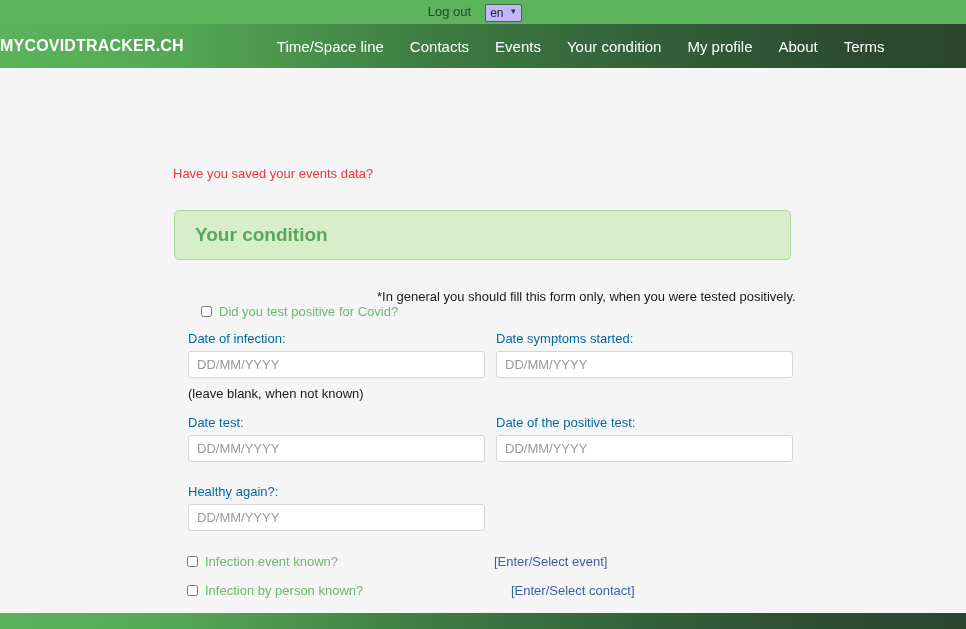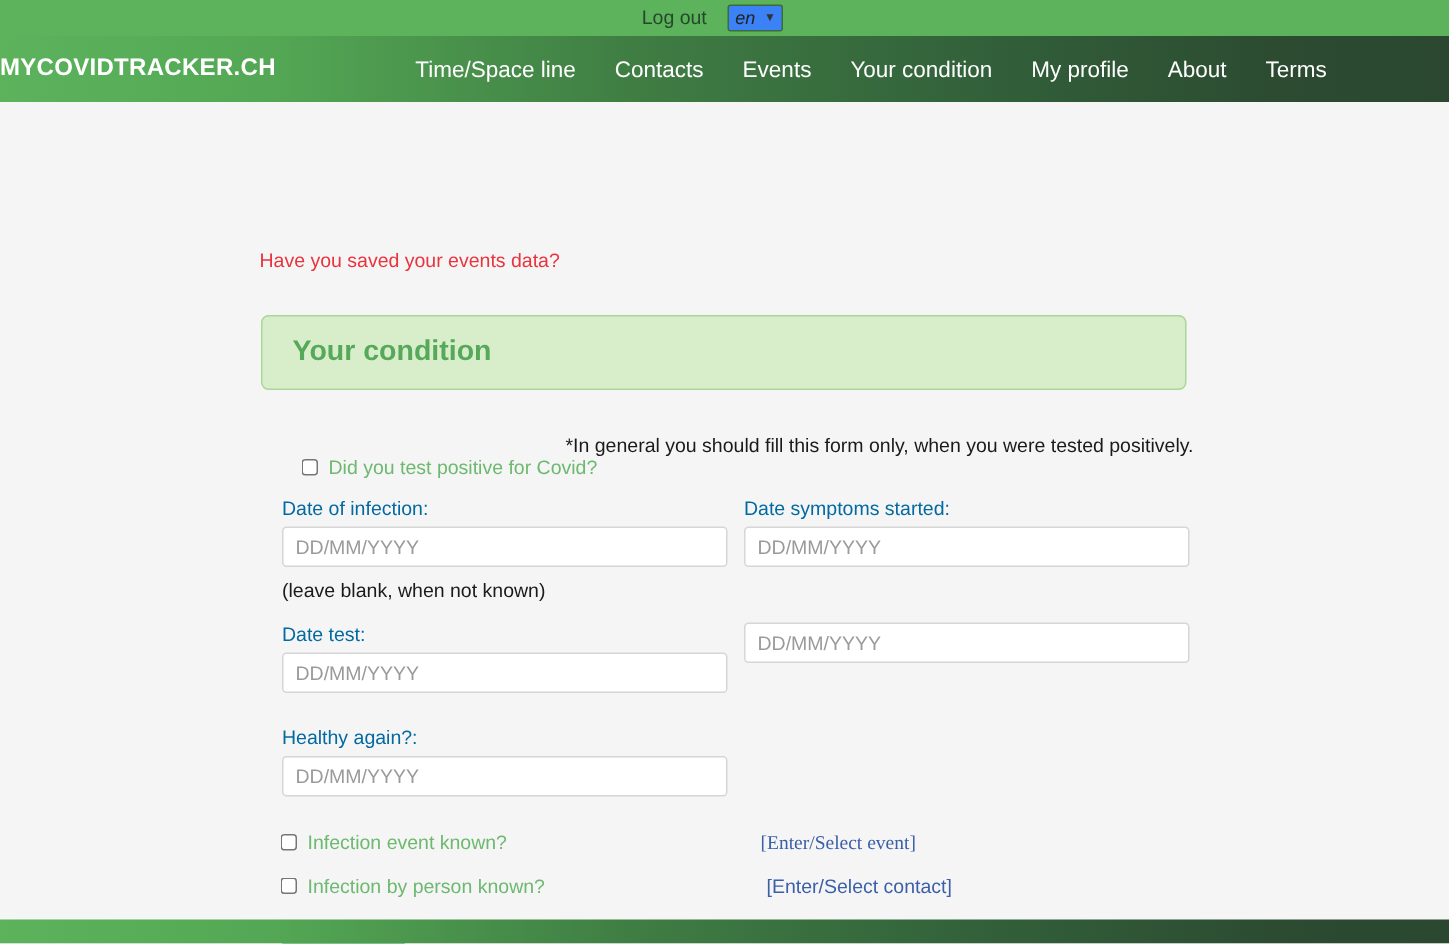--- a/index.html
+++ b/index.html
@@ -29,31 +29,30 @@
   .logout-link {
     color: #24492a;
     font-size: 13px;
     text-decoration: none;
     line-height: 1;
     padding-bottom: 1px;
   }
   .lang-select {
     appearance: none;
     -webkit-appearance: none;
-    background: #3b82f6;
+    background: #c4b5fd;
     border: 1px solid #3c6b3f;
     border-radius: 2px;
     color: #222;
     font-family: "Liberation Sans", sans-serif;
     font-size: 12px;
     padding: 1px 17px 1px 4px;
     height: 18px;
     line-height: 1;
     position: relative;
-    font-style: italic;
   }
   .lang-wrap { position: relative; display: inline-block; }
   .lang-wrap .chev {
     position: absolute;
     right: 5px;
     top: 50%;
     transform: translateY(-50%);
     pointer-events: none;
     font-size: 8px;
     color: #333;
@@ -189,21 +188,21 @@
     white-space: nowrap;
   }
 
   .sel-link {
     position: absolute;
     color: #3b5fa8;
     font-size: 13px;
     text-decoration: none;
     white-space: nowrap;
   }
-  #link-event   { left: 507px; top: 486px; font-family: Liberation Serif, serif; }
+  #link-event   { left: 494px; top: 486px; }
   #link-contact { left: 511px; top: 515px; }
 
   .update-btn {
     position: absolute;
     left: 188px;
     top: 559px;
     width: 82px;
     height: 33px;
     background: #28a745;
     border: none;
@@ -282,20 +281,21 @@
     </div>
 
     <div class="hint">(leave blank, when not known)</div>
 
     <div class="field" id="f-test">
       <label>Date test:</label>
       <input type="text" placeholder="DD/MM/YYYY" style="">
     </div>
 
     <div class="field" id="f-postest">
+      <label>Date of the positive test:</label>
       <input type="text" placeholder="DD/MM/YYYY" style="">
     </div>
 
     <div class="field" id="f-healthy">
       <label>Healthy again?:</label>
       <input type="text" placeholder="DD/MM/YYYY" style="">
     </div>
 
     <div class="cb-row" id="cb-event">
       <input type="checkbox" style="">

